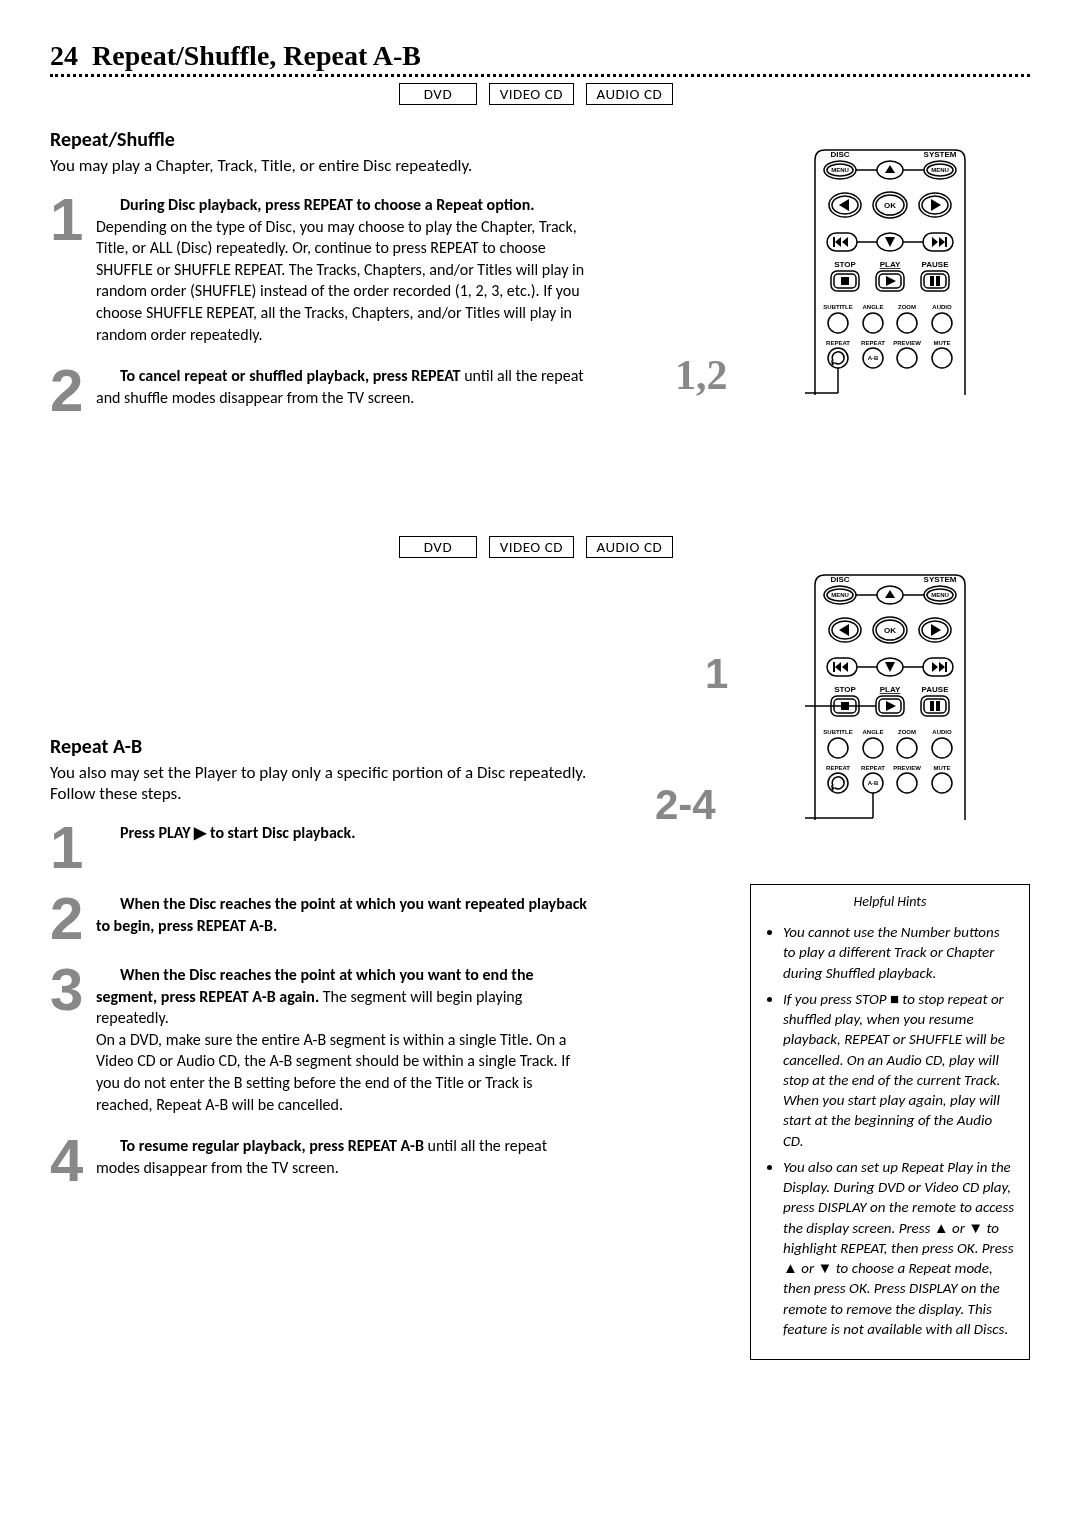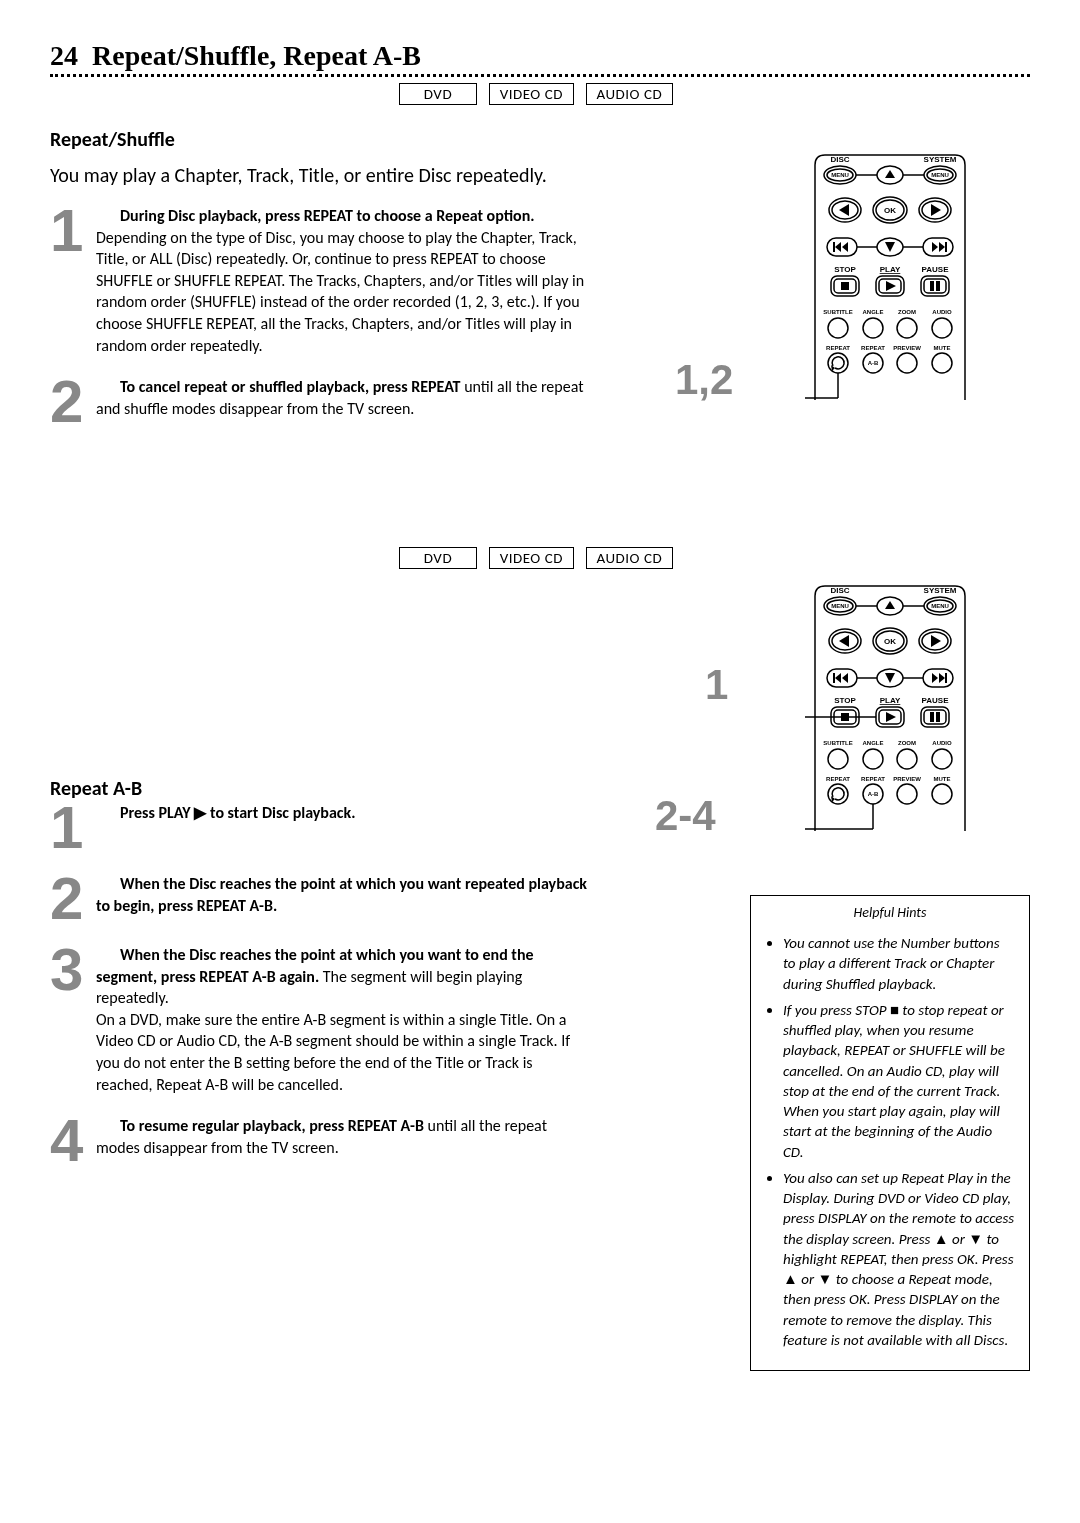--- a/index.html
+++ b/index.html
@@ -34,22 +34,22 @@
     margin-right: 8px;
     letter-spacing: 0.5px;
   }
   .badge:first-child { padding: 1px 24px; }
   .section-title {
     font-weight: bold;
     font-size: 20px;
     margin: 10px 0 2px 0;
   }
   .intro {
-    font-size: 20px;
-    margin: 12px 0 18px 0;
+    font-size: 17px;
+    margin: 4px 0 18px 0;
   }
   .two-col {
     display: flex;
     gap: 20px;
     align-items: center;
   }
   .left {
     flex: 1 1 auto;
     max-width: 540px;
   }
@@ -150,21 +150,21 @@
     <div class="step">
       <div class="step-num">2</div>
       <div class="step-body">
         <b>To cancel repeat or shuffled playback, press REPEAT</b><span> until all the repeat and shuffle modes disappear from the TV screen.</span>
       </div>
     </div>
   </div>
 
   <div class="right">
     <div class="remote-wrap">
-      <div class="remote-caption" style="left:-75px; bottom:10px;">1,2</div>
+      <div class="remote-caption" style="left:-75px; bottom:10px;font-family:Liberation Serif, serif;">1,2</div>
       <svg class="remote" viewBox="0 0 170 260">
 
         <path class="r-outline" d="M20 5 Q10 5 10 15 L10 250 M150 5 Q160 5 160 15 L160 250 M20 5 L150 5"></path>
 
         <text x="35" y="12" text-anchor="middle">DISC</text>
         <text x="135" y="12" text-anchor="middle">SYSTEM</text>
         <ellipse class="r-outline" cx="35" cy="25" rx="16" ry="9"></ellipse>
           <ellipse class="r-outline" cx="35" cy="25" rx="13" ry="6"></ellipse>
         <text class="tiny" x="35" y="27" text-anchor="middle">MENU</text>
         <ellipse class="r-outline" cx="135" cy="25" rx="16" ry="9"></ellipse>
@@ -244,20 +244,21 @@
 
 <div class="badges">
   <span class="badge">DVD</span>
   <span class="badge">VIDEO CD</span>
   <span class="badge">AUDIO CD</span>
 </div>
 
 <div class="two-col">
   <div class="left">
     <div class="section-title">Repeat A-B</div>
+    <div class="intro">You also may set the Player to play only a specific portion of a Disc repeatedly. Follow these steps.</div>
 
     <div class="step">
       <div class="step-num">1</div>
       <div class="step-body">
         <b>Press PLAY ▶ to start Disc playback.</b>
       </div>
     </div>
 
     <div class="step">
       <div class="step-num">2</div>

